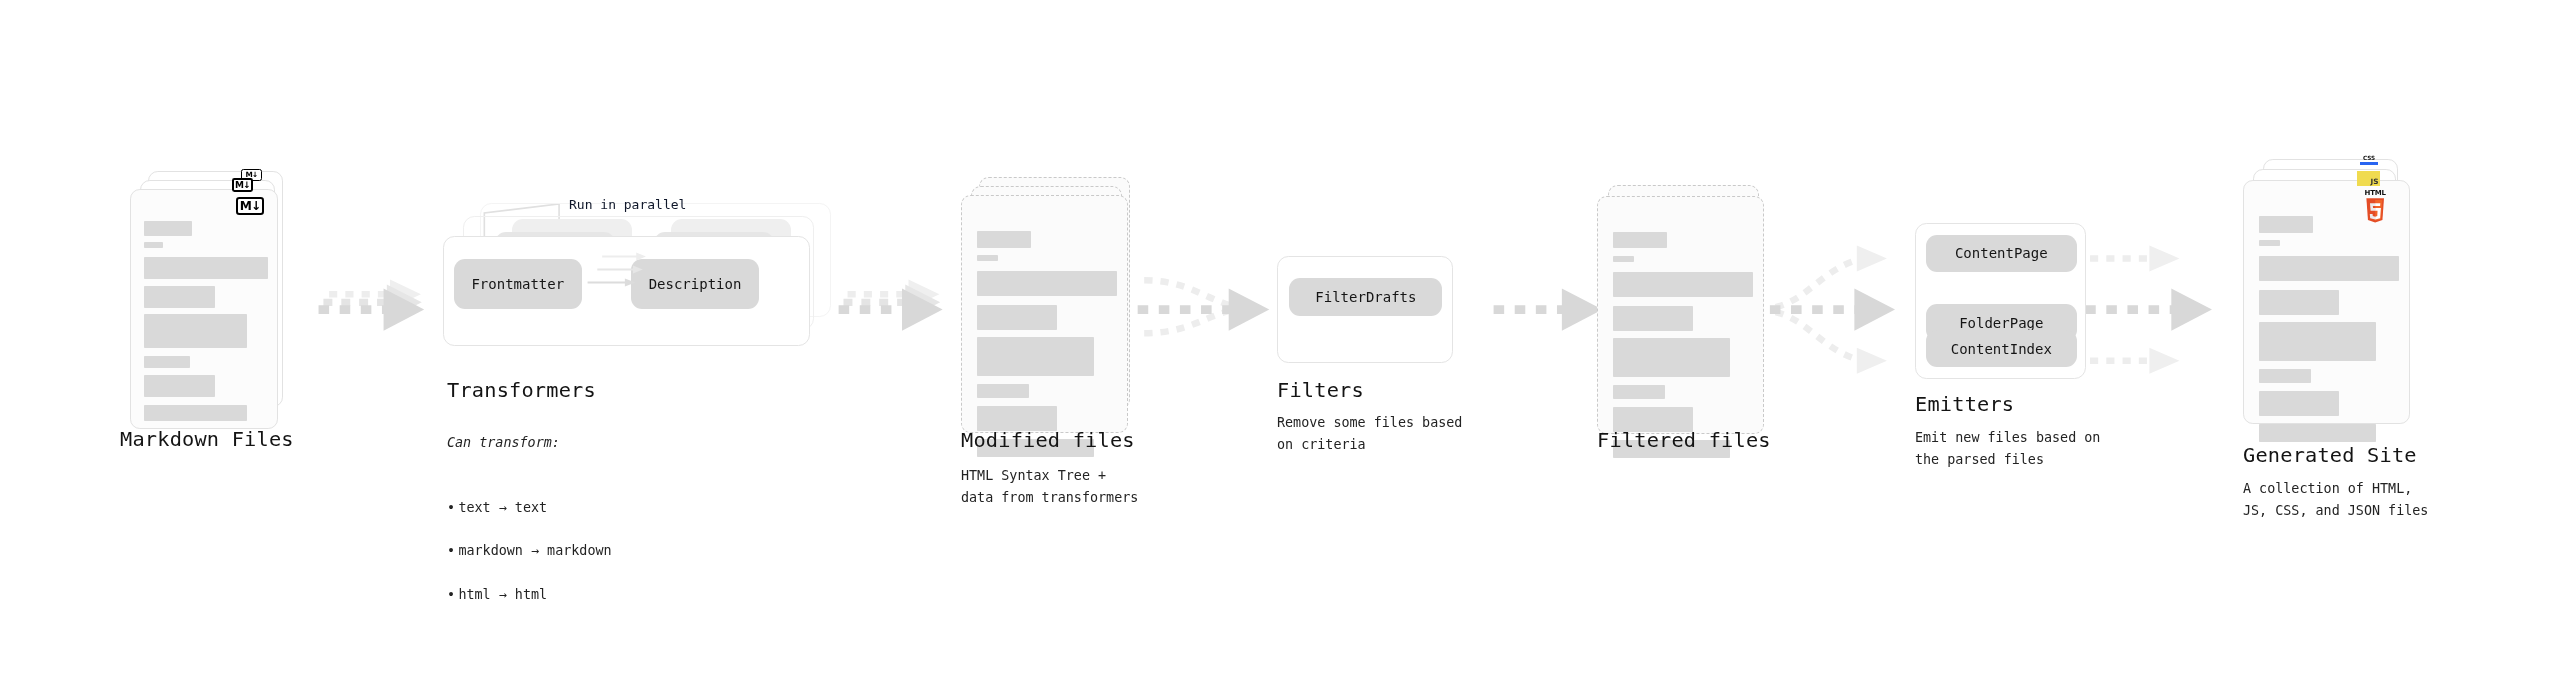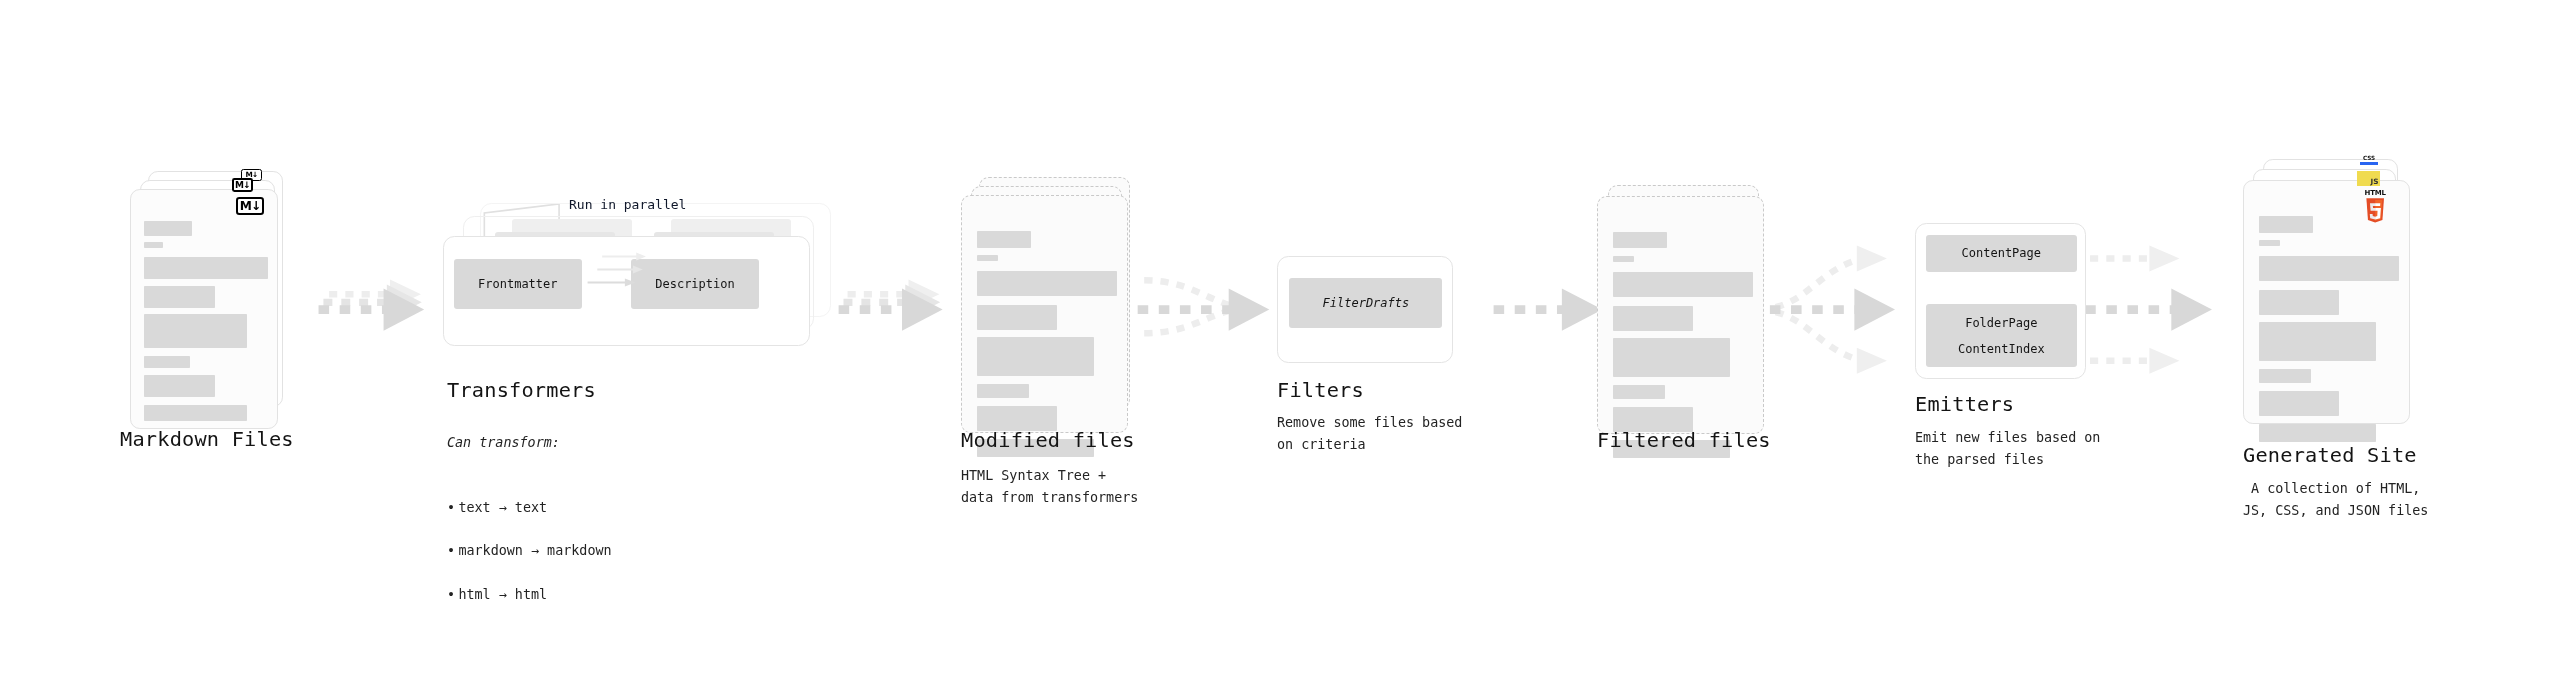--- a/index.html
+++ b/index.html
@@ -102,25 +102,25 @@
     border: 1.1px solid #e4e4e4;
     border-radius: 11.4px;
     background: #ffffff;
   }
   .proc-box.ghost2 { border-color: #efefef; background: transparent; }
   .proc-box.ghost1 { border-color: #f4f4f4; background: transparent; }
 
   .pill {
     position: absolute;
     background: #d9d9d9;
-    border-radius: 3px;
+    border-radius: 11px;
     display: flex;
     align-items: center;
     justify-content: center;
-    font-size: 12px;
+    font-size: 14px;
     color: #151515;
     white-space: nowrap;
   }
   .pill.g2 { background: #e6e6e6; color: transparent; }
   .pill.g1 { background: #efefef; color: transparent; }
 
   
   #arrows {
     position: absolute;
     left: 0; top: 0;
@@ -282,21 +282,21 @@
           </div>
       </div>
     </div>
   </div>
   <div class="title" style="left:961px; top:428px;">Modified files</div>
   <div class="subtitle" style="left:961px; top:465px;">HTML Syntax Tree +
 data from transformers</div>
 
   <div class="node" style="left:1277px; top:256px;">
     <div class="proc-box" style="left:0px; top:0px; width:176px; height:107px;">
-      <div class="pill" style="left:11.4px; top:21px; width:153px; height:50px;font-style:italic;">FilterDrafts</div>
+      <div class="pill" style="left:11.4px; top:21px; width:153px; height:38px;">FilterDrafts</div>
     </div>
   </div>
   <div class="title" style="left:1277px; top:378px;">Filters</div>
   <div class="subtitle" style="left:1277px; top:412px;">Remove some files based
 on criteria</div>
 
   <div class="node" style="left:1597px; top:185px;">
     <div class="card-stack" style="width:179px; height:244px;">
       <div class="card dashed" style="left:11.4px; top:0px;  width:151px; height:228px;"></div>
       <div class="card dashed" style="left:0px;  top:10.6px; width:167px; height:238px;">
@@ -359,17 +359,17 @@
         <polygon fill="#e44d26" points="71,0 441,0 408,460 255,512 104,460"></polygon>
         <polygon fill="#f16529" points="256,40 256,472 378,438 406,40"></polygon>
         <polygon fill="#ebebeb" points="256,108 147,108 160,263 256,263 256,205 211,205 207,163 256,163"></polygon>
         <polygon fill="#ebebeb" points="256,330 256,389 205,376 201,331 143,331 151,420 256,449"></polygon>
         <polygon fill="#ffffff" points="255,108 255,163 360,163 364,108"></polygon>
         <polygon fill="#ffffff" points="255,205 255,263 305,263 300,376 255,389 255,449 360,420 376,205"></polygon>
       </svg>
     </div>
   </div>
   <div class="title" style="left:2243px; top:443px;">Generated Site</div>
-  <div class="subtitle" style="left:2243px; top:478px;text-align:center;">A collection of HTML,
+  <div class="subtitle" style="left:2243px; top:478px;">A collection of HTML,
 JS, CSS, and JSON files</div>
 
 </div>
 
 
 </body></html>

